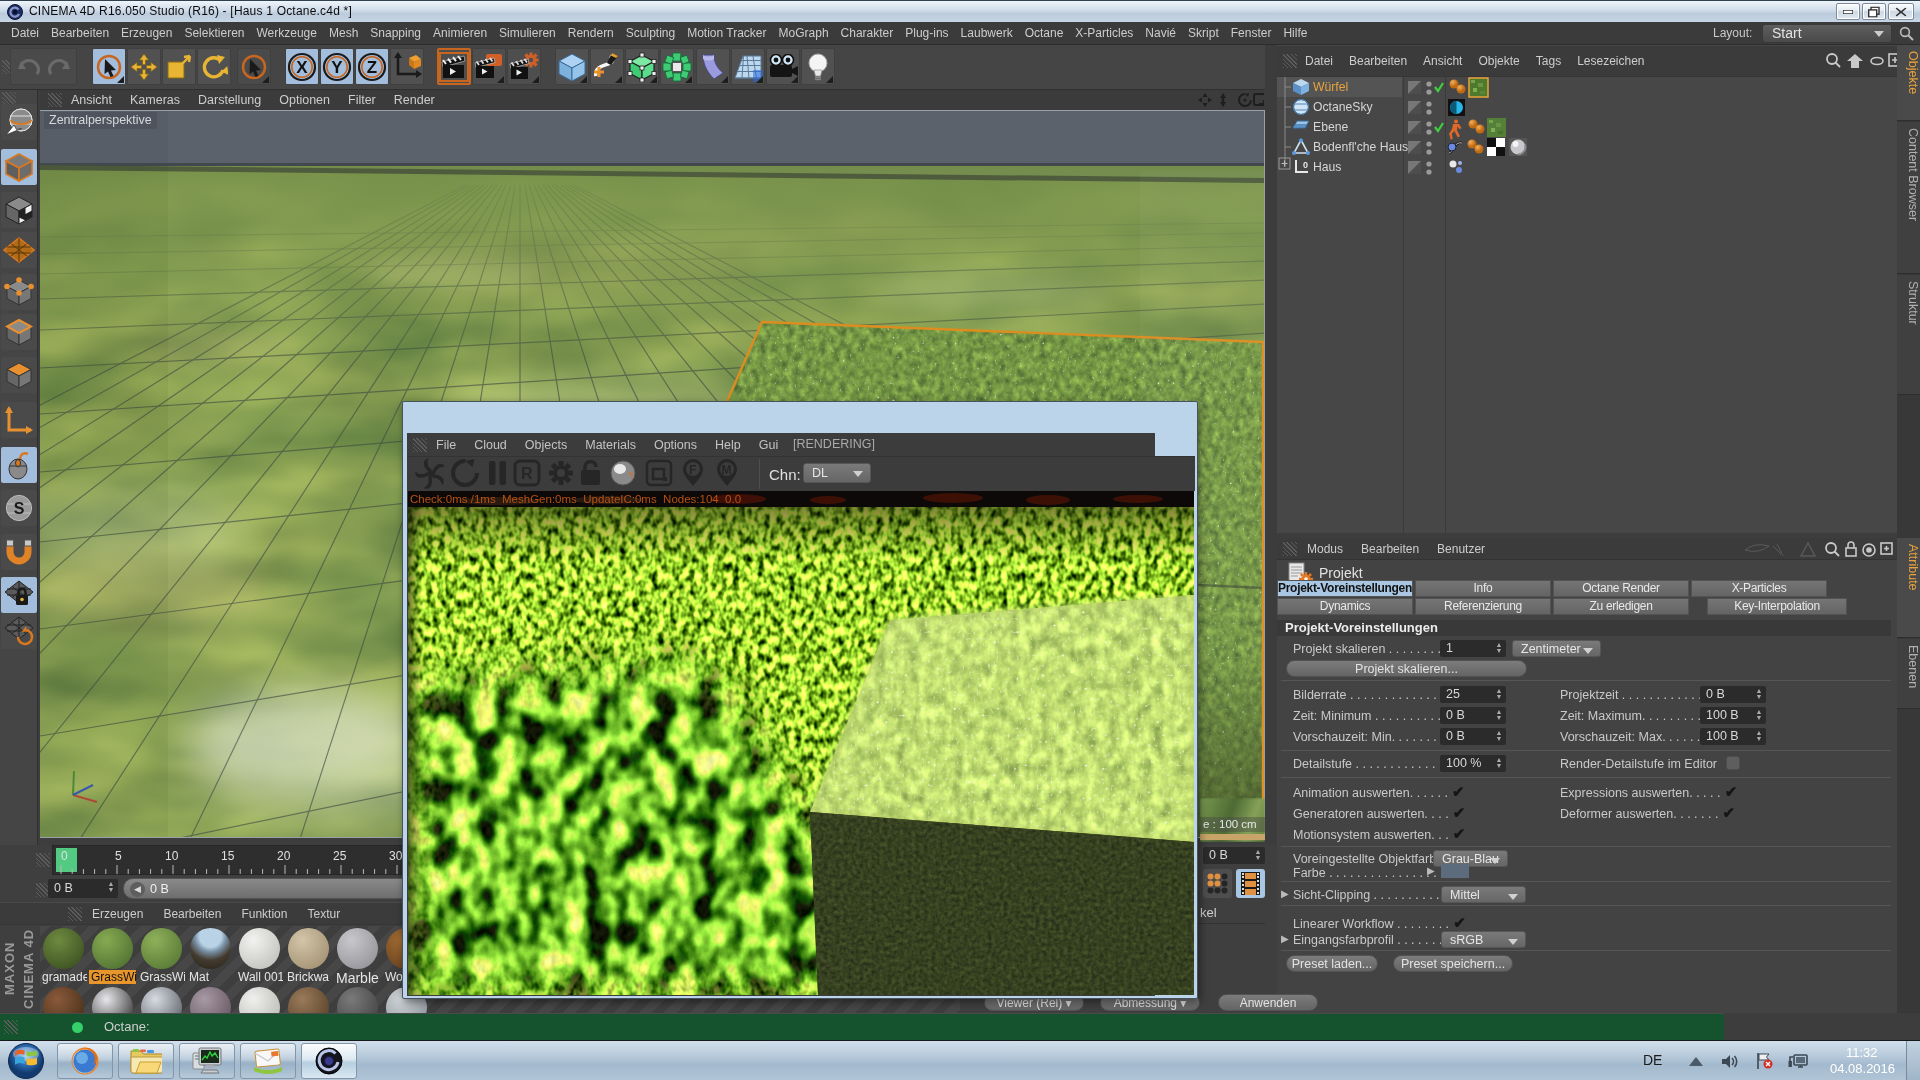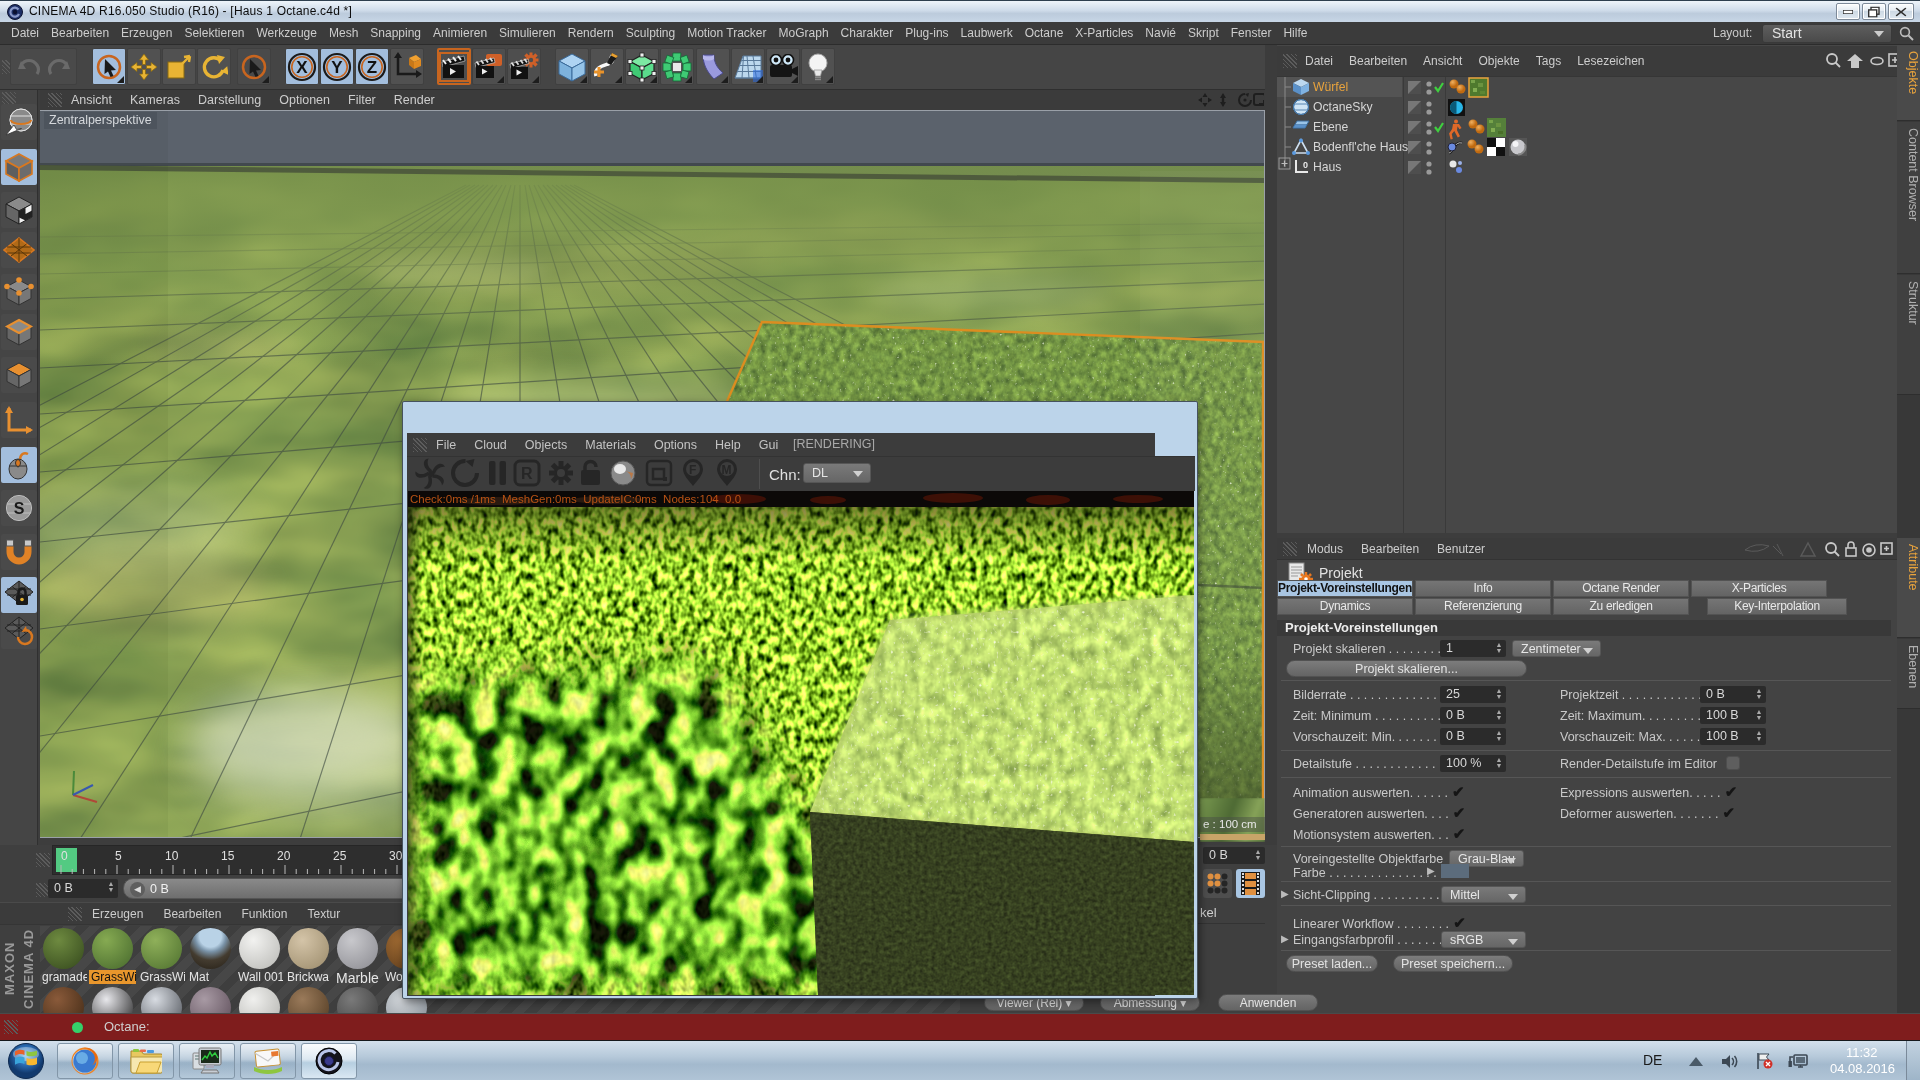--- a/index.html
+++ b/index.html
@@ -34,21 +34,21 @@
 .pbtn svg{position:absolute;left:50%;top:50%;transform:translate(-50%,-50%)}
 
 #rdivider{left:1265px;top:45px;width:12px;height:968px;background:#3c3c3c}
 #ompanel{left:1277px;top:45px;width:620px;height:488px;background:#474747}
 #tabsR{left:1897px;top:45px;width:23px;height:968px;background:#383838}
 .vtab{position:absolute;left:0;width:23px;color:#b0b0b0;font-size:12.5px;writing-mode:vertical-rl;text-align:left;padding-top:6px;background:#404040;border-bottom:1px solid #2e2e2e}
 .vtab.act{color:#e8a33d;background:#4a4a4a}
 #ampanel{left:1277px;top:538px;width:620px;height:475px;background:#434343;font-size:12.5px;color:#c9c9c9}
 
 #botarea{left:0;top:845px;width:1277px;height:168px;background:#3f3f3f}
-#statusbar{left:0;top:1013px;width:1920px;height:27px;background:#7f1d1d;border-top:1px solid #4a4a4a}
+#statusbar{left:0;top:1013px;width:1724px;height:27px;background:#14532d;border-top:1px solid #4a4a4a}
 
 #taskbar{left:0;top:1040px;width:1920px;height:40px;background:linear-gradient(#d3e0ec,#b6c9da 40%,#a3b9cd 60%,#b0c4d6);border-top:1px solid #16191c}
 .tkbtn{position:absolute;top:2px;width:56px;height:36px;border:1px solid #8296a8;border-radius:3px;background:linear-gradient(rgba(255,255,255,.55),rgba(255,255,255,.15) 45%,rgba(120,150,175,.25) 55%,rgba(190,210,225,.4))}
 .tkbtn svg{position:absolute;left:50%;top:50%;transform:translate(-50%,-50%)}
 
 #lv{left:402px;top:401px;width:796px;height:598px;background:#bcd4ea;border:1px solid #46525e;border-radius:2px;box-shadow:2px 3px 8px rgba(0,0,0,.45)}
 #lvtitle{position:absolute;left:1px;top:1px;width:794px;height:30px;background:linear-gradient(#e7eff7,#cbdcec 50%,#b9cfe4);color:#0a0a0a;font-size:13px}
 #lvclient{position:absolute;left:4px;top:31px;width:748px;height:563px;background:#3c3c3c}
 .lvmenu{position:absolute;left:0;top:0;width:788px;height:24px;display:flex;align-items:center;color:#c3c3c3;font-size:12.5px;border-bottom:1px solid #333}
 .lvtools{position:absolute;left:0;top:24px;width:788px;height:34px;background:#3c3c3c}
@@ -818,21 +818,21 @@
   <div class="t" style="left:283px;top:219px">Render-Detailstufe im Editor</div>
   <div class="abs" style="left:449px;top:218px;width:14px;height:14px;background:#5e5e5e;border-radius:3px;border:1px solid #4e4e4e"></div>
   <div class="abs" style="left:4px;top:239px;width:610px;height:1px;background:#565656"></div>
   <div class="t" style="left:16px;top:245px">Animation auswerten. . . . . .<span class="chk"> ✔</span></div>
   <div class="t" style="left:283px;top:245px">Expressions auswerten. . . . .<span class="chk"> ✔</span></div>
   <div class="t" style="left:16px;top:266px">Generatoren auswerten. . . .<span class="chk"> ✔</span></div>
   <div class="t" style="left:283px;top:266px">Deformer auswerten. . . . . . .<span class="chk"> ✔</span></div>
   <div class="t" style="left:16px;top:287px">Motionsystem auswerten. . .<span class="chk"> ✔</span></div>
   <div class="abs" style="left:4px;top:308px;width:610px;height:1px;background:#565656"></div>
   <div class="t" style="left:16px;top:314px">Voreingestellte Objektfarbe</div>
-  <div class="drop" style="left:172px;top:312px;width:75px;height:17px">Grau-Blau</div>
+  <div class="drop" style="left:156px;top:312px;width:75px;height:17px">Grau-Blau</div>
   <div class="t" style="left:16px;top:328px">Farbe . . . . . . . . . . . . . . . . .</div>
   <div class="t" style="left:150px;top:327px;color:#bbb;font-size:10px">▶</div>
   <div class="abs" style="left:164px;top:326px;width:28px;height:14px;background:#5c6c7c"></div>
   <div class="abs" style="left:4px;top:343px;width:610px;height:1px;background:#565656"></div>
   <div class="t" style="left:4px;top:350px;color:#bbb;font-size:10px">▶</div>
   <div class="t" style="left:16px;top:350px">Sicht-Clipping . . . . . . . . . . . .</div>
   <div class="drop" style="left:164px;top:348px;width:85px;height:17px">Mittel</div>
   <div class="abs" style="left:4px;top:367px;width:610px;height:1px;background:#565656"></div>
   <div class="t" style="left:16px;top:376px">Linearer Workflow . . . . . . . .<span class="chk"> ✔</span></div>
   <div class="t" style="left:4px;top:395px;color:#bbb;font-size:10px">▶</div>

